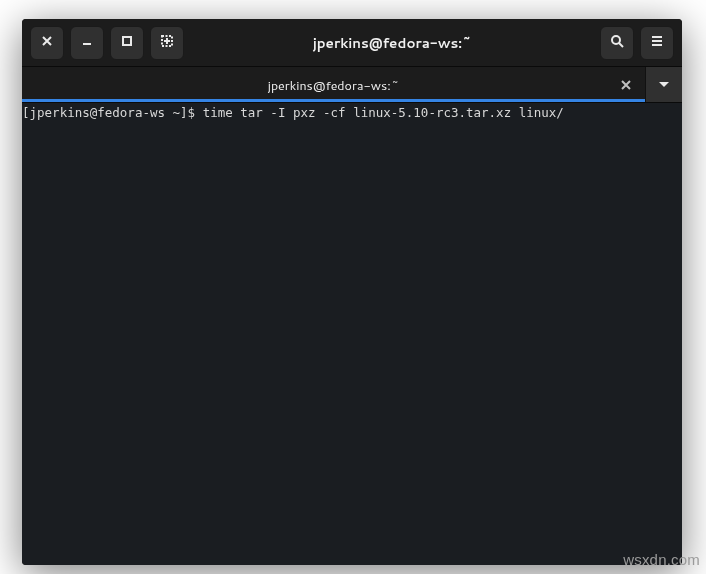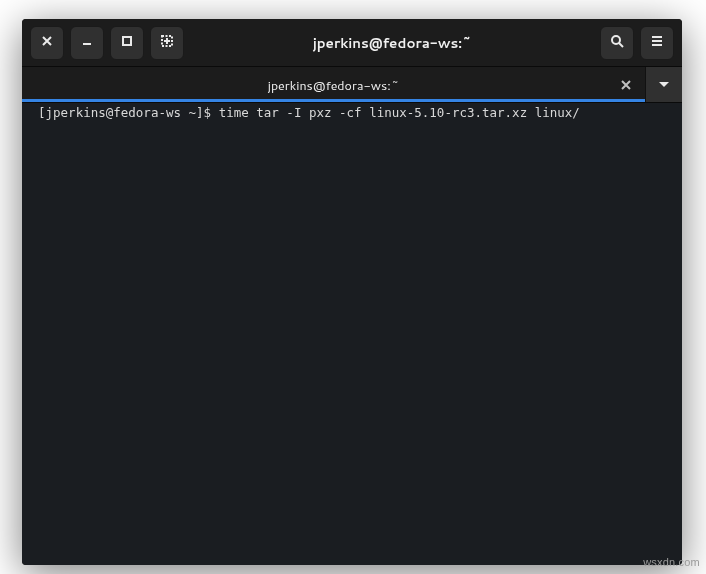--- a/index.html
+++ b/index.html
@@ -129,35 +129,35 @@
       color:#eaeaea;
       background:#303030;
       cursor:pointer;
     }
     .tab-dropdown svg {
       width: 14px; height: 14px; stroke:#eaeaea; fill:#eaeaea;
     }
     .terminal {
       flex: 1;
       background: #1a1d21;
-      padding: 2px 16px;
+      padding: 2px 0;
       font-family: "DejaVu Sans Mono", "Menlo", monospace;
       font-size: 12.5px;
       color: #d8d8d8;
       white-space: pre;
       overflow: hidden;
     }
     .prompt {
       color: #d8d8d8;
     }
     .watermark {
       position: absolute;
       right: 6px;
       bottom: 6px;
-      font-size: 11px;
+      font-size: 15px;
       color: #9a9a9a;
       font-family: Arial, sans-serif;
       letter-spacing: 0.2px;
       margin-top: 39px;
     }
   </style>
 </head>
 <body>
 
 <div class="window">

